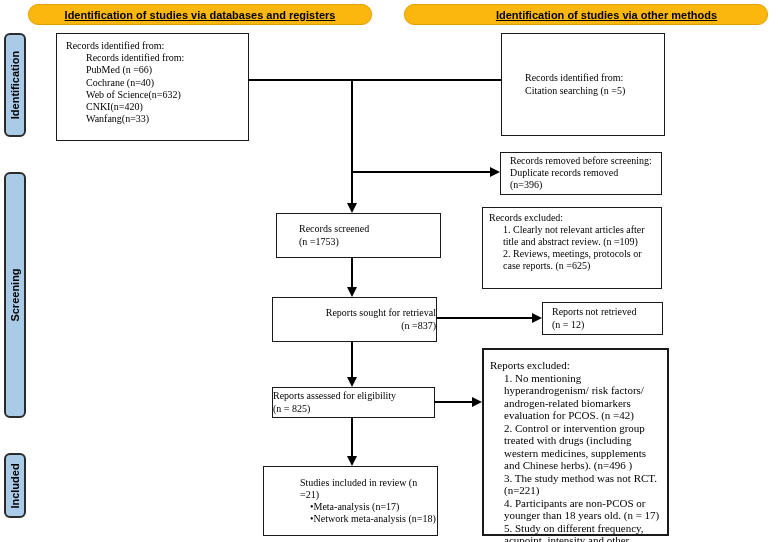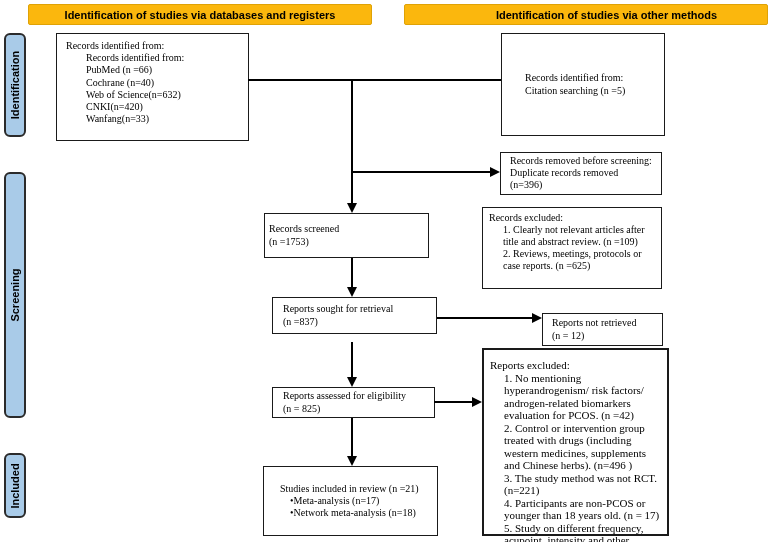--- a/index.html
+++ b/index.html
@@ -1,20 +1,20 @@
 <!DOCTYPE html>
 <html><head>
 <meta charset="utf-8">
 <style>
   html,body{margin:0;padding:0;background:#fff;}
   #canvas{position:relative;width:778px;height:542px;background:#fff;overflow:hidden;
           font-family:"Liberation Serif", serif;color:#000;}
   .header{position:absolute;top:4px;height:21px;background:#FBB70D;border:1.5px solid #DFA206;
-          border-radius:2px;display:flex;align-items:center;justify-content:center;
-          font-family:"Liberation Sans", sans-serif;font-weight:bold;font-size:11px;box-sizing:border-box;}
+          border-radius:10px;display:flex;align-items:center;justify-content:center;
+          font-family:"Liberation Sans", sans-serif;font-weight:bold;font-size:11px;box-sizing:border-box;text-decoration:underline;}
   .tab{position:absolute;left:4px;width:22px;background:#A9CBE8;border:2px solid #2B2B2B;
        border-radius:6px;display:flex;align-items:center;justify-content:center;box-sizing:border-box;}
   .tab span{transform:rotate(-90deg);white-space:nowrap;
        font-family:"Liberation Sans", sans-serif;font-weight:bold;font-size:11px;color:#000;}
   .box{position:absolute;border:1.5px solid #1a1a1a;background:#fff;box-sizing:border-box;
        font-size:10px;line-height:1.22;}
   .vcenter{display:flex;flex-direction:column;justify-content:center;}
   .ind{padding-left:20px;}
   .item{padding-left:14px;}
   .hline,.vline{position:absolute;background:#000;}
@@ -60,57 +60,57 @@
     <div>Records identified from:</div>
     <div>Citation searching (n =5)</div>
   </div>
 
   <div class="box" style="left:500px;top:152px;width:162px;height:43px;padding:2px 4px 2px 9px;line-height:1.18;">
     <div>Records removed before screening:</div>
     <div>Duplicate records removed</div>
     <div>(n=396)</div>
   </div>
 
-  <div class="box vcenter" style="left:264px;top:213px;width:165px;height:45px;padding-left:4px;">
+  <div class="box vcenter" style="left:276px;top:213px;width:165px;height:45px;padding-left:22px;">
     <div>Records screened</div>
     <div>(n =1753)</div>
   </div>
 
   <div class="box" style="left:482px;top:207px;width:180px;height:82px;padding:4px 4px 4px 6px;line-height:1.2;">
     <div>Records excluded:</div>
     <div class="item">1. Clearly not relevant articles after title and abstract review. (n =109)</div>
     <div class="item">2.  Reviews, meetings, protocols or case reports. (n =625)</div>
   </div>
 
-  <div class="box vcenter" style="left:272px;top:297px;width:165px;height:37px;padding-left:10px;">
+  <div class="box vcenter" style="left:272px;top:297px;width:165px;height:45px;padding-left:10px;align-items:flex-end;">
     <div>Reports sought for retrieval</div>
     <div>(n =837)</div>
   </div>
 
-  <div class="box vcenter" style="left:542px;top:302px;width:121px;height:33px;padding-left:9px;margin-top:11px;">
+  <div class="box vcenter" style="left:542px;top:302px;width:121px;height:33px;padding-left:9px;">
     <div>Reports not retrieved</div>
     <div>(n = 12)</div>
   </div>
 
-  <div class="box vcenter" style="left:272px;top:387px;width:163px;height:31px;padding-left:10px;">
+  <div class="box vcenter" style="left:272px;top:387px;width:163px;height:31px;">
     <div>Reports assessed for eligibility</div>
     <div>(n = 825)</div>
   </div>
 
   <div class="box" style="left:482px;top:348px;width:187px;height:188px;padding:9px 6px 6px 6px;border-width:2px;font-size:11px;line-height:1.14;">
     <div>Reports excluded:</div>
     <div class="item">1. No mentioning hyperandrogenism/ risk factors/ androgen-related biomarkers evaluation for PCOS. (n =42)</div>
     <div class="item">2. Control or intervention group treated with drugs (including western medicines, supplements and Chinese herbs). (n=496 )</div>
     <div class="item">3. The study method was not RCT.(n=221)</div>
     <div class="item">4. Participants are non-PCOS or younger than 18 years old. (n = 17)</div>
     <div class="item">5. Study on different frequency, acupoint, intensity and other parameters of the same intervention method. (n=20)</div>
     <div class="item">6. Unpublished graduation thesis. (n=8)</div>
   </div>
 
-  <div class="box vcenter" style="left:263px;top:466px;width:175px;height:70px;padding-left:16px;">
+  <div class="box vcenter" style="left:263px;top:466px;width:175px;height:70px;padding-left:36px;">
     <div>Studies included in review (n =21)</div>
     <div style="padding-left:10px;">•Meta-analysis (n=17)</div>
     <div style="padding-left:10px;">•Network meta-analysis (n=18)</div>
   </div>
 
   <div class="hline" style="left:248px;top:79px;width:253px;"></div>
   <div class="vline" style="left:351px;top:79px;height:126px;"></div>
   <div class="arrow-down" style="left:347px;top:203px;"></div>
 
   <div class="hline" style="left:352px;top:171px;width:139px;"></div>

